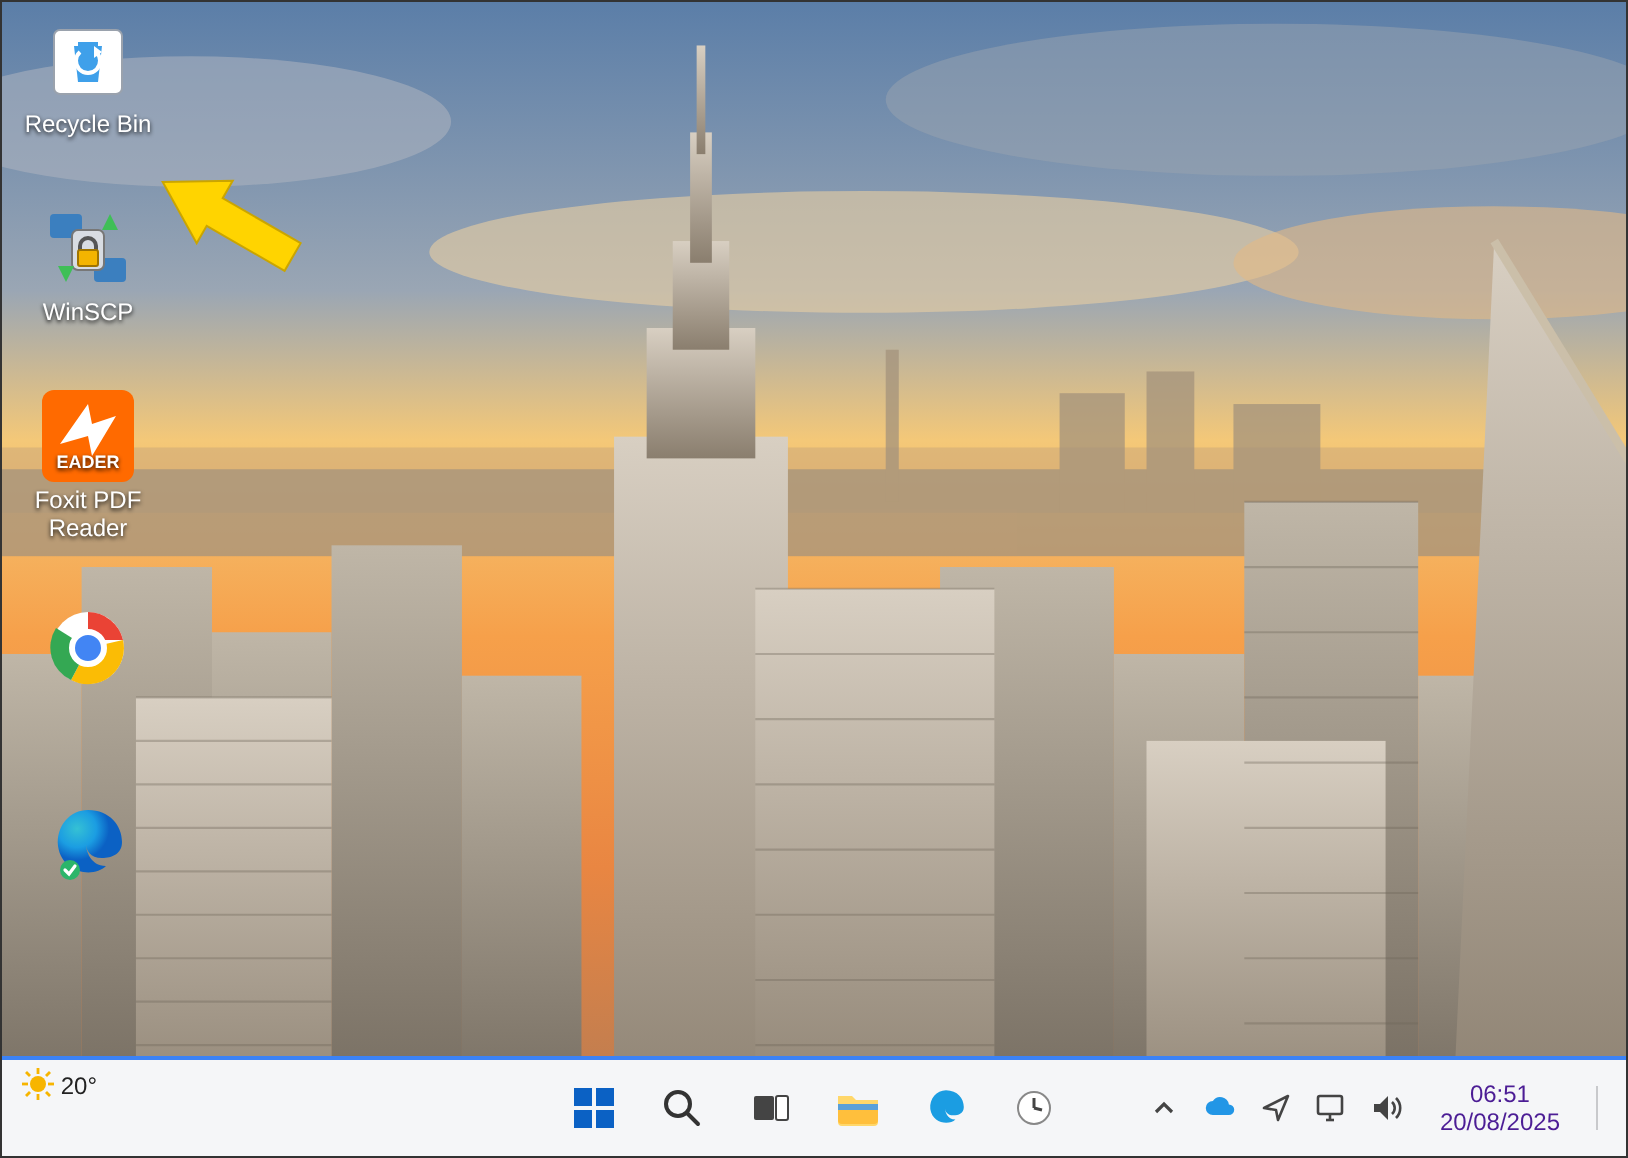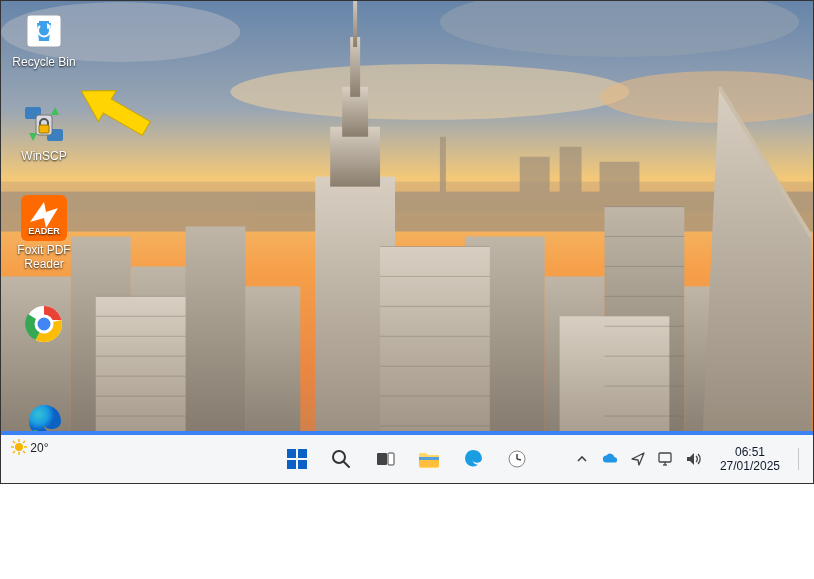--- a/index.html
+++ b/index.html
@@ -1,37 +1,37 @@
 <!DOCTYPE html>
 <html><head>
 <meta charset="utf-8">
 <style>
   html,body{margin:0;padding:0;width:814px;height:579px;overflow:hidden;font-family:"Segoe UI",Arial,sans-serif;}
-  .screen{position:relative;width:814px;height:484px;border:1px solid #333;box-sizing:border-box;}
+  .screen{position:relative;width:814px;height:579px;border:1px solid #333;box-sizing:border-box;}
   .wallpaper{position:absolute;inset:0;overflow:hidden;}
   .wallpaper svg{width:100%;height:100%;display:block;}
   
   .desktop{position:absolute;left:0;top:0;right:0;bottom:48px;}
   .dicon{position:absolute;width:74px;text-align:center;color:#fff;font-size:12px;
          text-shadow:0 1px 2px rgba(0,0,0,.9);cursor:default;}
   .dicon .ibox{width:46px;height:46px;margin:0 auto 2px;border-radius:4px;display:flex;
               align-items:center;justify-content:center;}
   .dicon .lbl{line-height:14px;}
   
   .arrow{position:absolute;left:70px;top:80px;width:90px;height:60px;pointer-events:none;}
   
   .taskbar{position:absolute;left:0;right:0;bottom:0;height:48px;background:#f5f6f8;
-           border-top:4px solid #3b82f6;display:flex;align-items:center;}
+           border-top:2px solid #3b82f6;display:flex;align-items:center;}
   .tb-left{position:absolute;left:10px;top:4px;font-size:12px;color:#222;line-height:14px;}
   .tb-center{margin:0 auto;display:flex;align-items:center;gap:18px;}
   .tb-btn{width:26px;height:26px;display:flex;align-items:center;justify-content:center;
           border-radius:4px;}
   .tb-right{position:absolute;right:8px;top:0;bottom:0;display:flex;align-items:center;gap:12px;}
   .tray-ico{width:16px;height:16px;display:flex;align-items:center;justify-content:center;color:#444;}
-  .clock{font-size:12px;text-align:center;line-height:14px;color:#0f172a;margin-left:6px;}
+  .clock{font-size:12px;text-align:center;line-height:14px;color:#4c1d95;margin-left:6px;}
   .sep{width:1px;height:22px;background:#c8c9cc;margin:0 6px;}
 </style>
 </head>
 <body>
 
 <div class="screen">
 
   <div class="wallpaper">
     <svg viewBox="0 0 814 531" preserveAspectRatio="xMidYMid slice">
       <defs>
@@ -278,19 +278,19 @@
       </div>
       <div class="tray-ico">
         <svg width="16" height="14" viewBox="0 0 16 14">
           <polygon points="1,5 4,5 8,1 8,13 4,9 1,9" fill="#444"></polygon>
           <path d="M10 4 a4 4 0 0 1 0 6" fill="none" stroke="#444" stroke-width="1.3"></path>
           <path d="M12 2 a7 7 0 0 1 0 10" fill="none" stroke="#444" stroke-width="1.3"></path>
         </svg>
       </div>
       <div class="clock">
         <div>06:51</div>
-        <div>27/01/2025</div>
+        <div>20/08/2025</div>
       </div>
       <div class="sep"></div>
     </div>
   </div>
 
 </div>
 
 </body></html>

